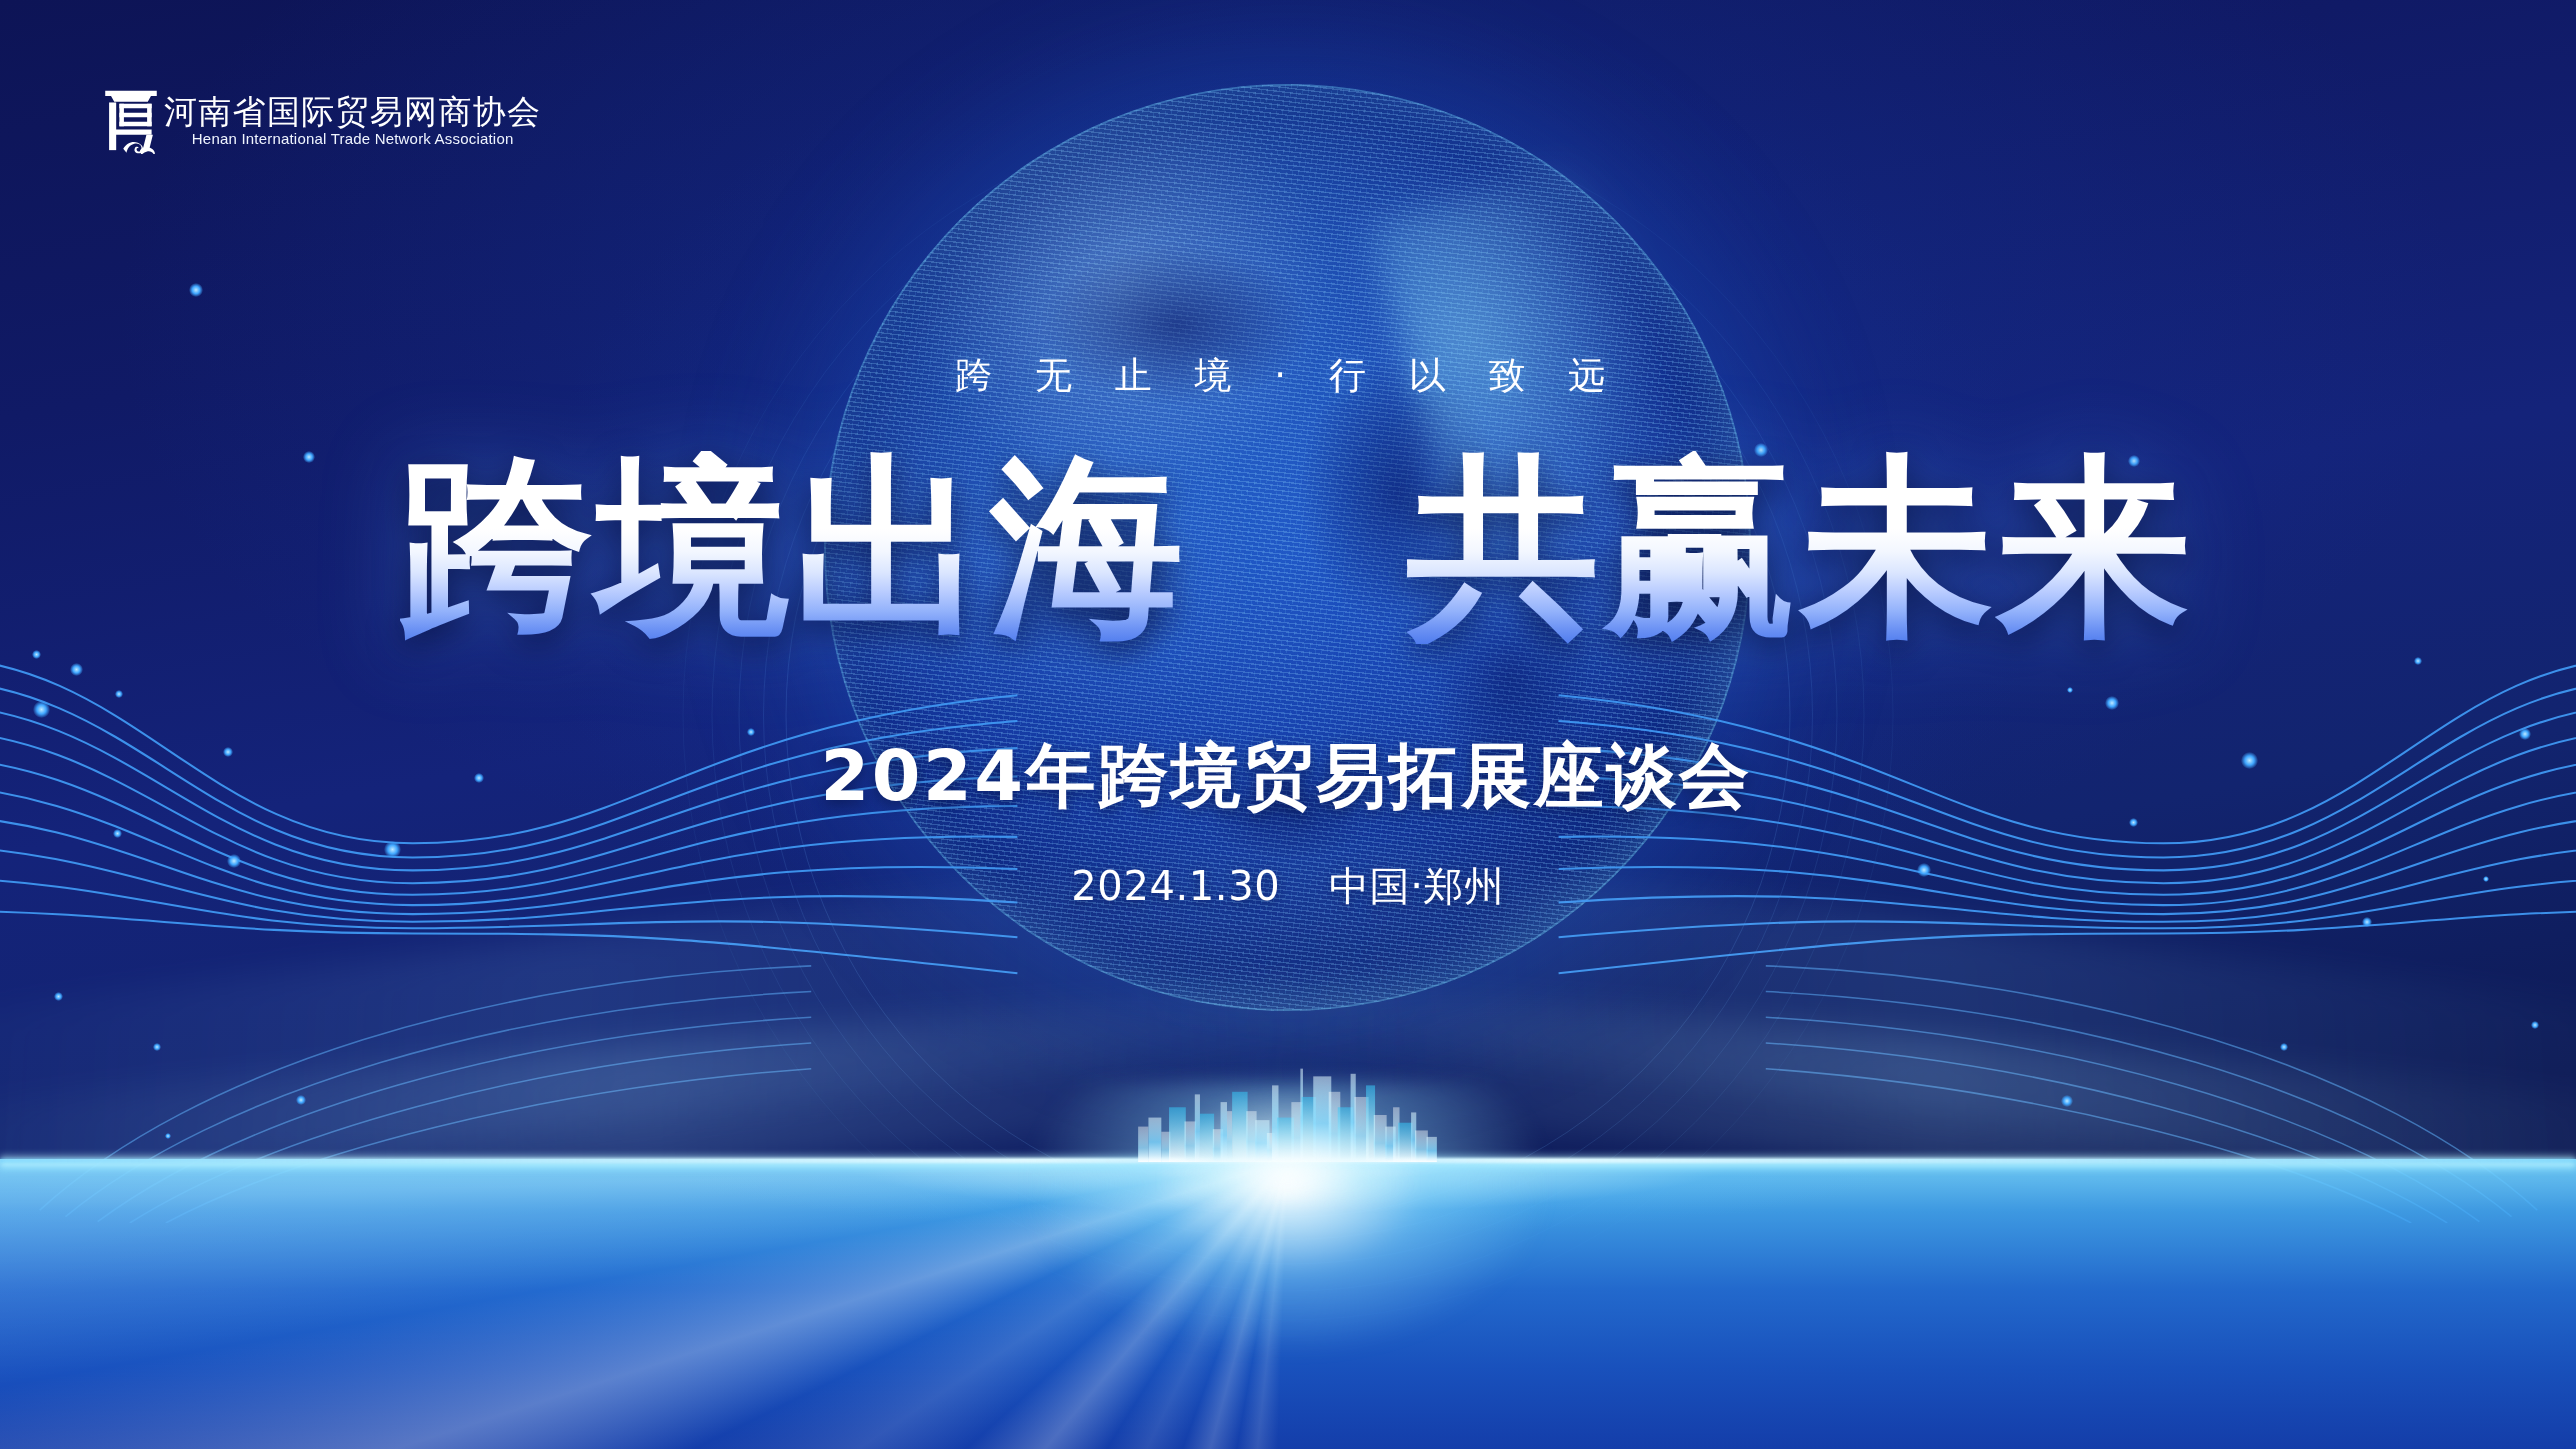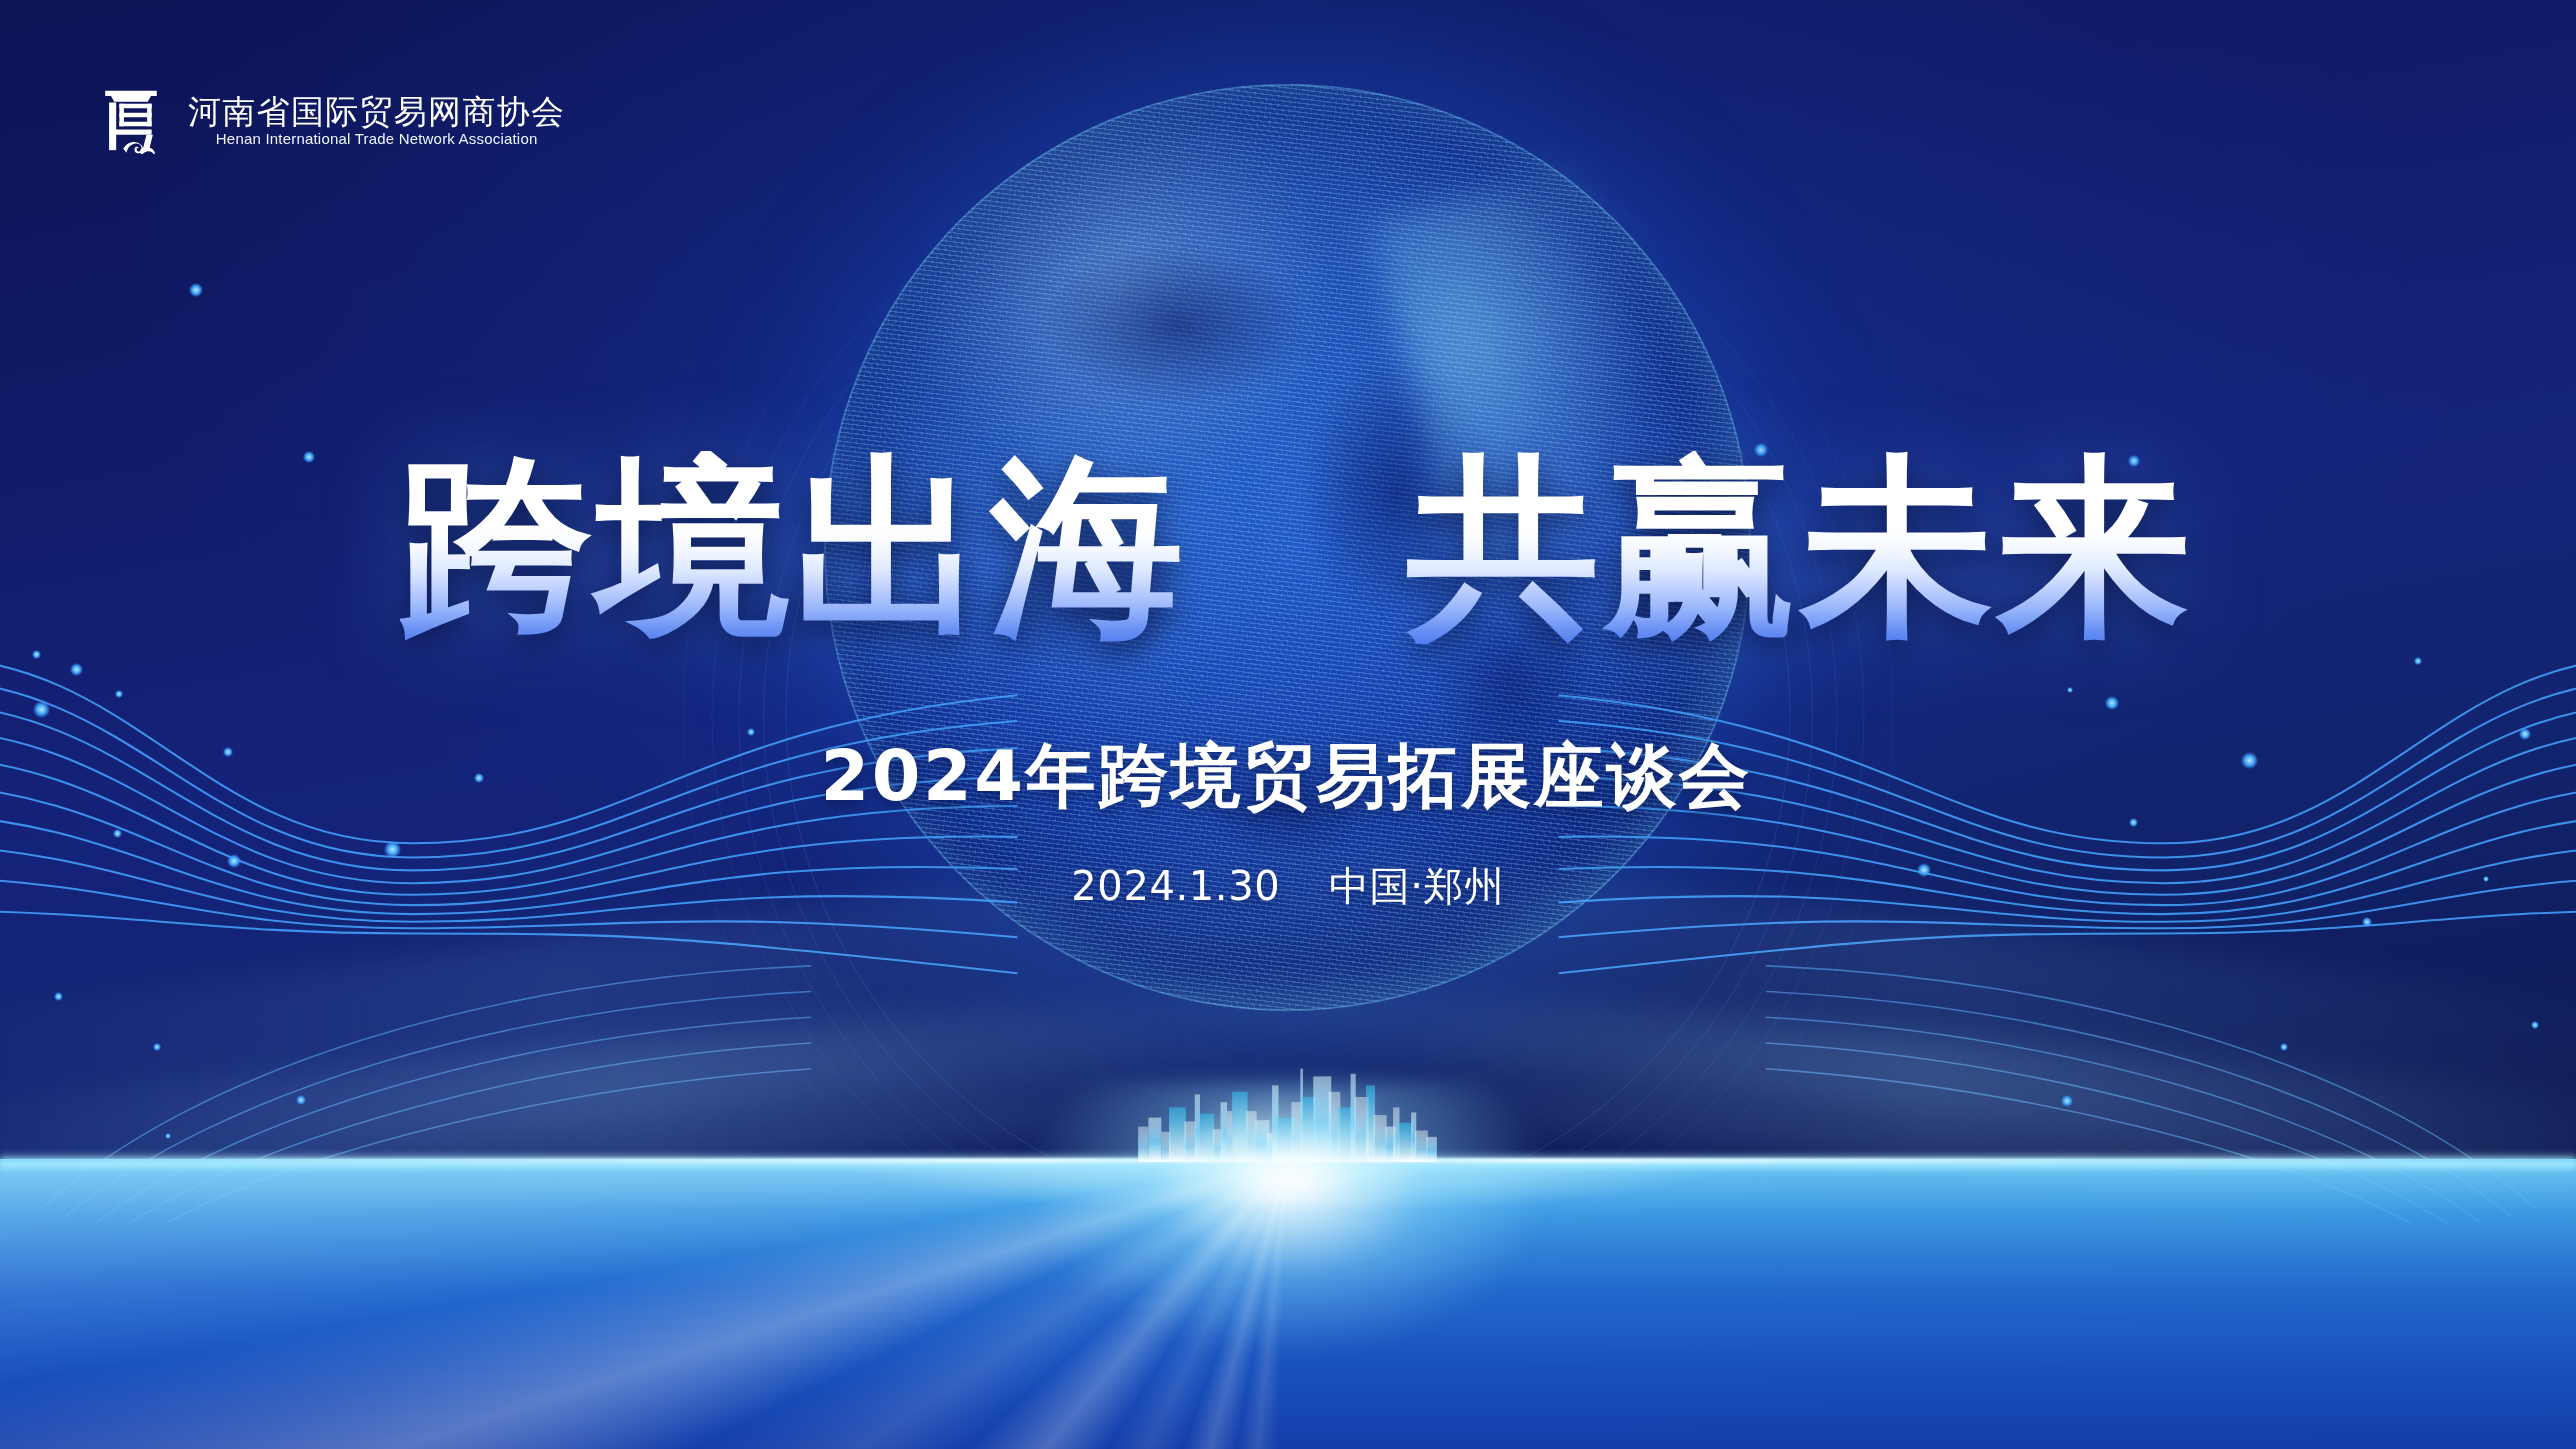--- a/index.html
+++ b/index.html
@@ -131,21 +131,21 @@
   .city-glow{
     position:absolute; left:1172px; top:1095px; width:232px; height:97px;
     background:radial-gradient(ellipse at 50% 90%, rgba(255,255,255,.85), rgba(180,240,255,.25) 45%, rgba(120,210,255,0) 75%);
     filter:blur(10.3px);
   }
 
   
   .dot{ position:absolute; border-radius:50%; background:radial-gradient(circle, #bfe8ff 0%, #3fa6ff 38%, rgba(20,90,255,0) 72%); }
 
   
-  .logo{ position:absolute; left:100px; top:87px; display:flex; align-items:center; gap:26px; }
+  .logo{ position:absolute; left:100px; top:87px; display:flex; align-items:center; gap:2px; }
   .logo-mark{ width:62px; height:67px; flex:0 0 auto; }
   .logo-txt{ display:flex; flex-direction:column; gap:3.9px; }
   .logo-cn{
     font-size:33px; line-height:1; color:#fff; letter-spacing:1.3px; font-weight:400;
     font-family:"DejaVu Sans","Liberation Sans",sans-serif; white-space:nowrap;
   }
   .logo-en{
     font-size:15px; line-height:1; color:#f0f5ff; letter-spacing:0.2px; font-weight:400;
     font-family:"Liberation Sans",sans-serif; white-space:nowrap;text-align:center;
   }
@@ -378,20 +378,21 @@
           <path d="M62 98 c5 -6 14 -7 20 -1 c3 3 4 7 2 9 c-2 -5 -6 -7 -11 -6 c-4 1 -7 3 -9 6 z"></path>
         </g>
       </svg>
     </div>
     <div class="logo-txt">
       <div class="logo-cn">河南省国际贸易网商协会</div>
       <div class="logo-en">Henan International Trade Network Association</div>
     </div>
   </div>
 
+  <div class="tagline">跨 无 止 境 · 行 以 致 远</div>
 
   <div class="headline">
     <span class="seg">跨境出海</span>
     <span class="gap"></span>
     <span class="seg">共赢未来</span>
   </div>
 
   <div class="subtitle">2024年跨境贸易拓展座谈会</div>
 
   <div class="datebar">

